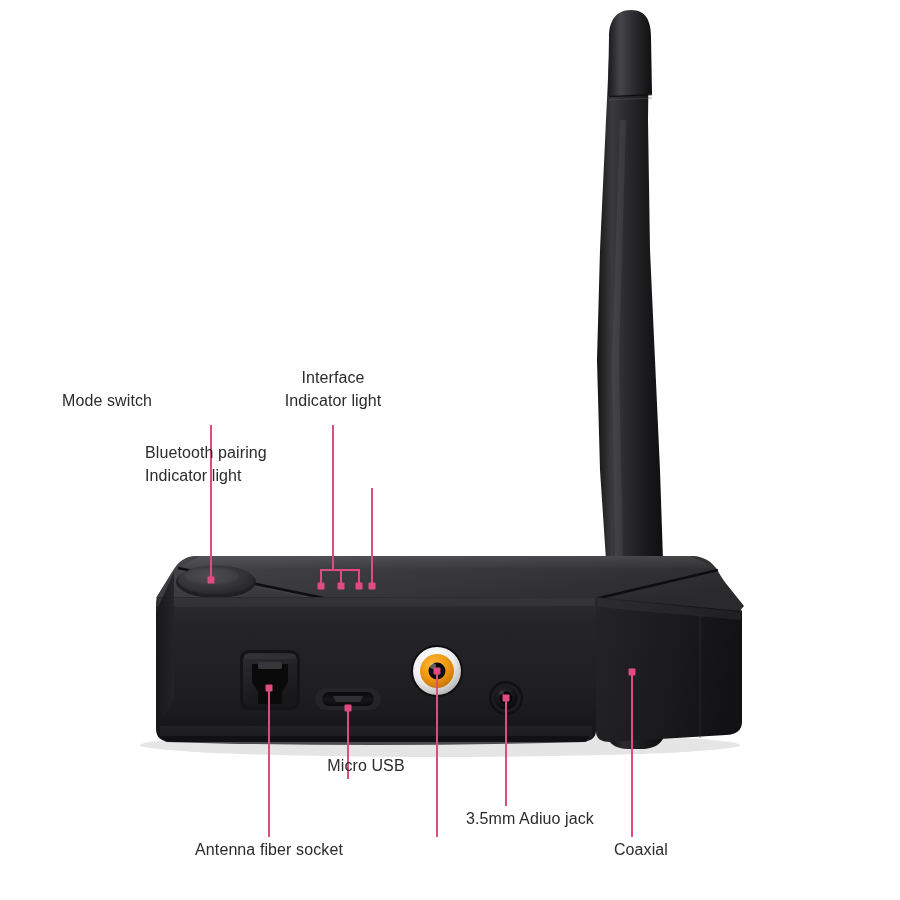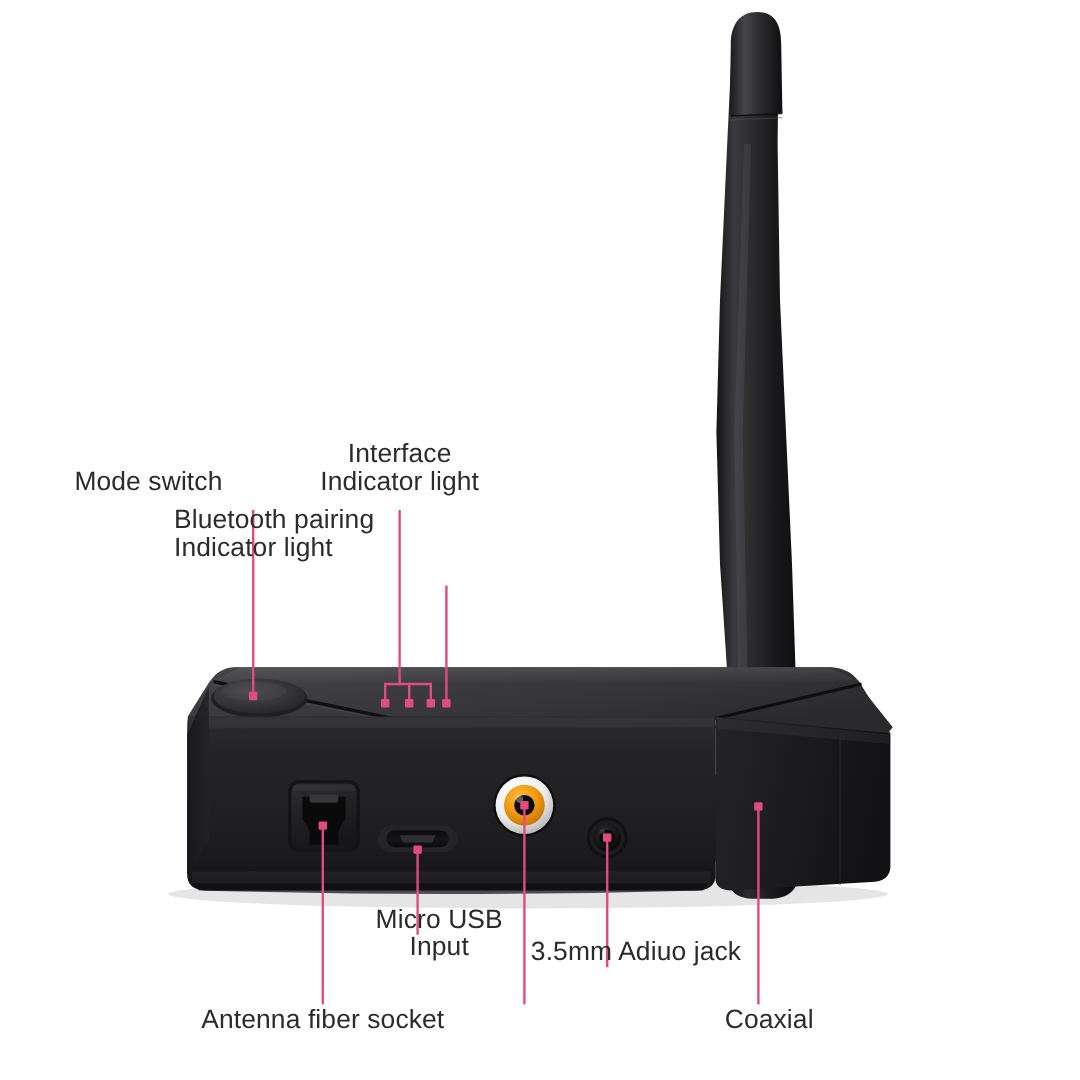--- a/index.html
+++ b/index.html
@@ -7,21 +7,21 @@
   body{
     width:900px;height:900px;position:relative;overflow:hidden;
     font-family:"Liberation Sans","DejaVu Sans",sans-serif;
     background:#ffffff;
   }
   #stage{position:absolute;inset:0;width:900px;height:900px;}
   svg.layer{position:absolute;left:0;top:0;width:900px;height:900px;}
   .callout-label{
     position:absolute;
     color:#2b2b2b;
-    font-size:22px;
+    font-size:16px;
     line-height:23px;
     letter-spacing:.1px;
     white-space:nowrap;
     font-family:"Liberation Sans","DejaVu Sans",sans-serif;
   }
   .callout-label.r{text-align:left;}
   .callout-label.c{text-align:center;}
 </style>
 </head>
 <body>
@@ -291,36 +291,35 @@
 
   <div class="callout-label r" style="left:62px;top:389px;width:200px;">
     <div>Mode switch</div>
   </div>
 
   <div class="callout-label c" style="left:213px;top:366px;width:240px;">
     <div>Interface</div>
     <div>Indicator light</div>
   </div>
 
-  <div class="callout-label r" style="left:145px;top:421px;width:340px;">
+  <div class="callout-label r" style="left:145px;top:441px;width:340px;">
     <div>Bluetooth pairing</div>
     <div>Indicator light</div>
   </div>
 
   <div class="callout-label c" style="left:129px;top:838px;width:280px;">
     <div>Antenna fiber socket</div>
   </div>
 
   <div class="callout-label c" style="left:246px;top:754px;width:240px;">
     <div>Micro USB</div>
-    <div>Input</div>
-  </div>
-
-
-  <div class="callout-label c" style="left:420px;top:781px;width:220px;">
+  </div>
+
+
+  <div class="callout-label c" style="left:420px;top:807px;width:220px;">
     <div>3.5mm Adiuo jack</div>
   </div>
 
   <div class="callout-label c" style="left:551px;top:838px;width:180px;">
     <div>Coaxial</div>
   </div>
 
 </div>
 
 </body></html>

